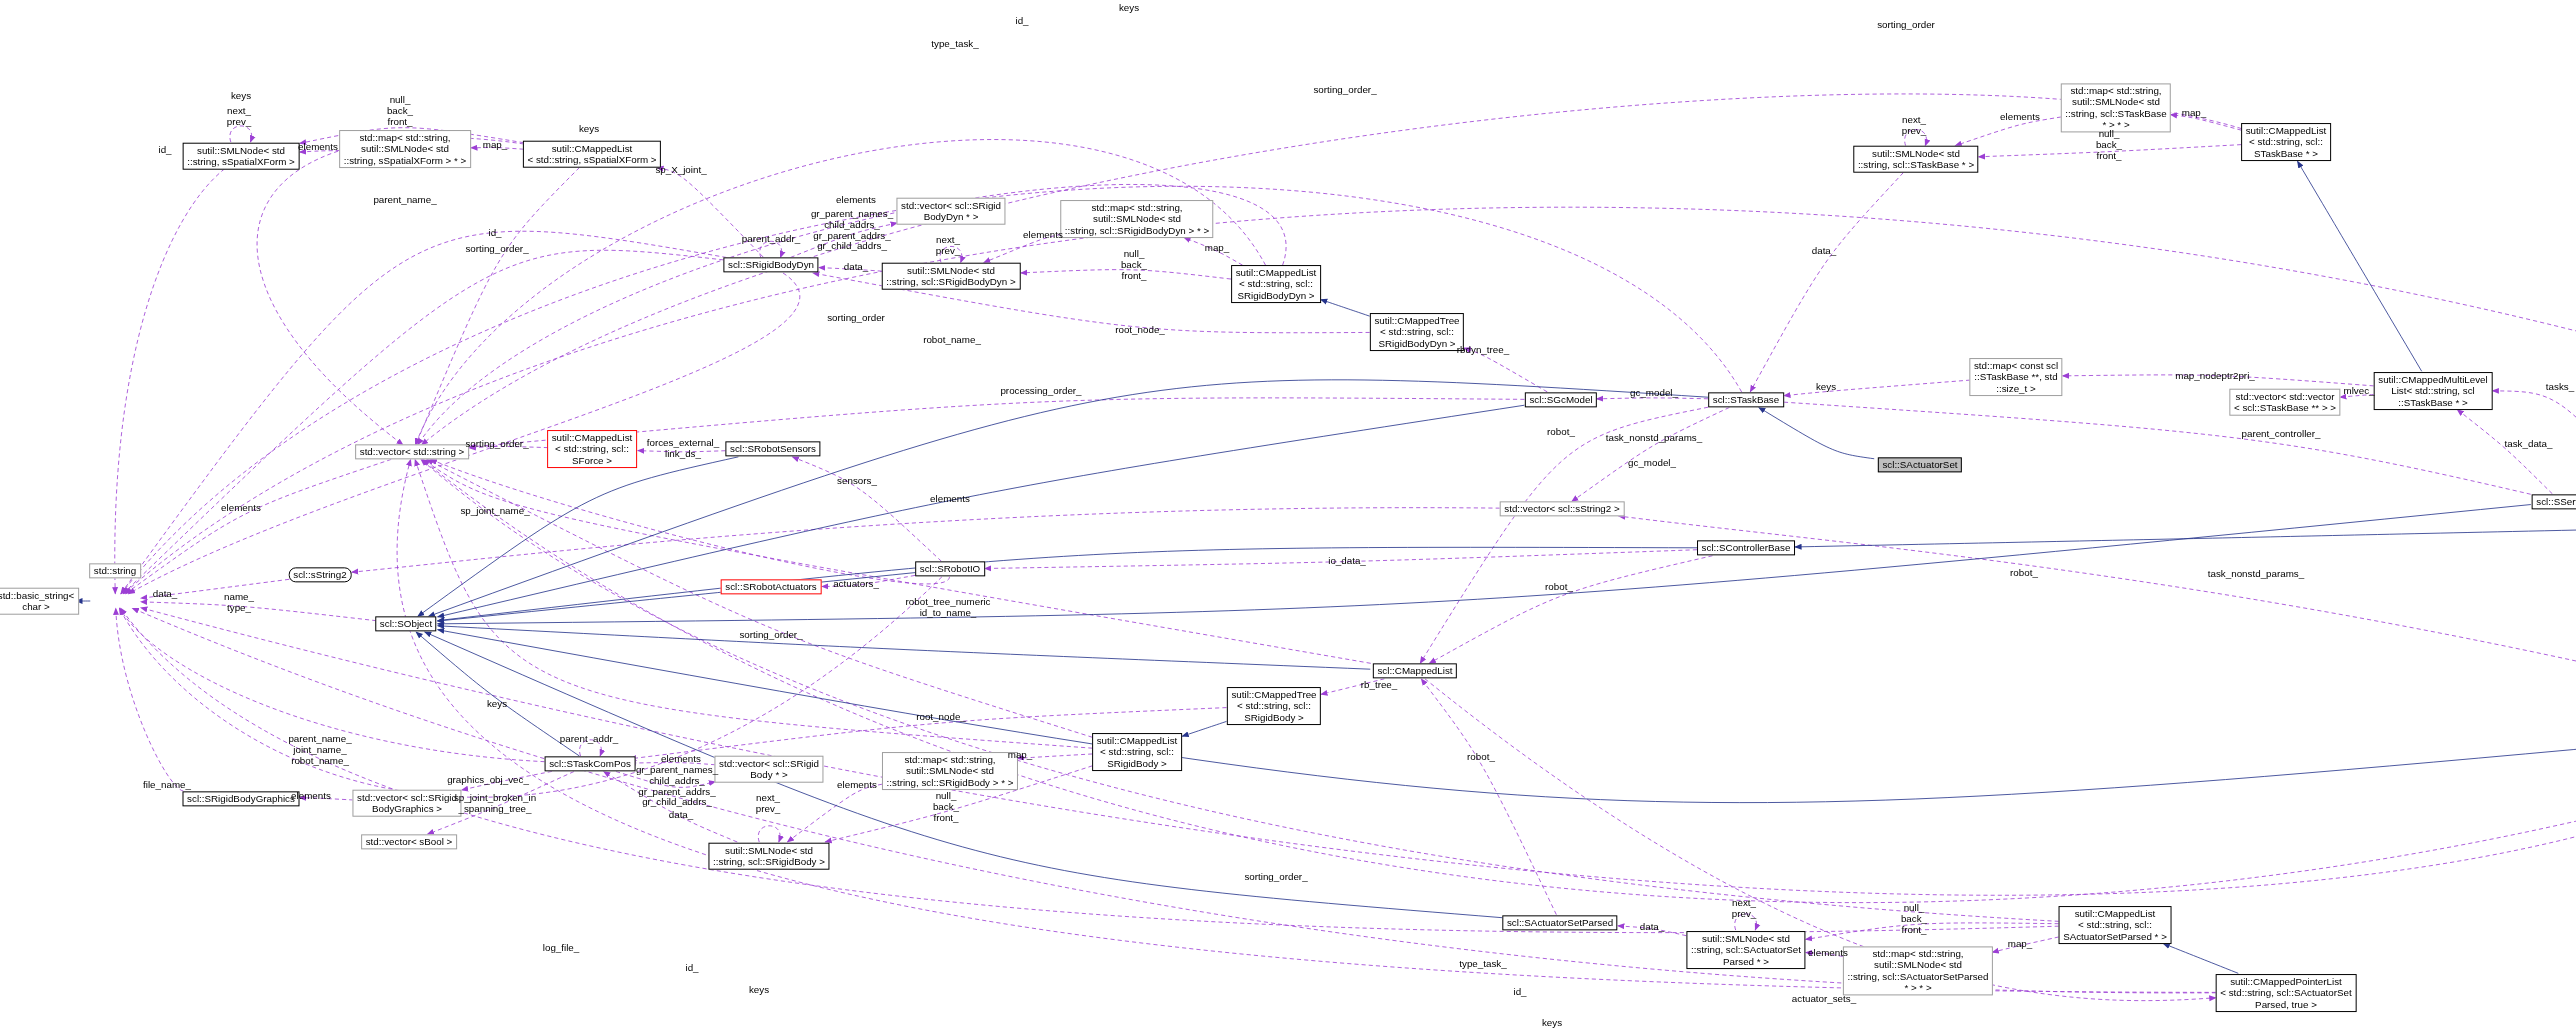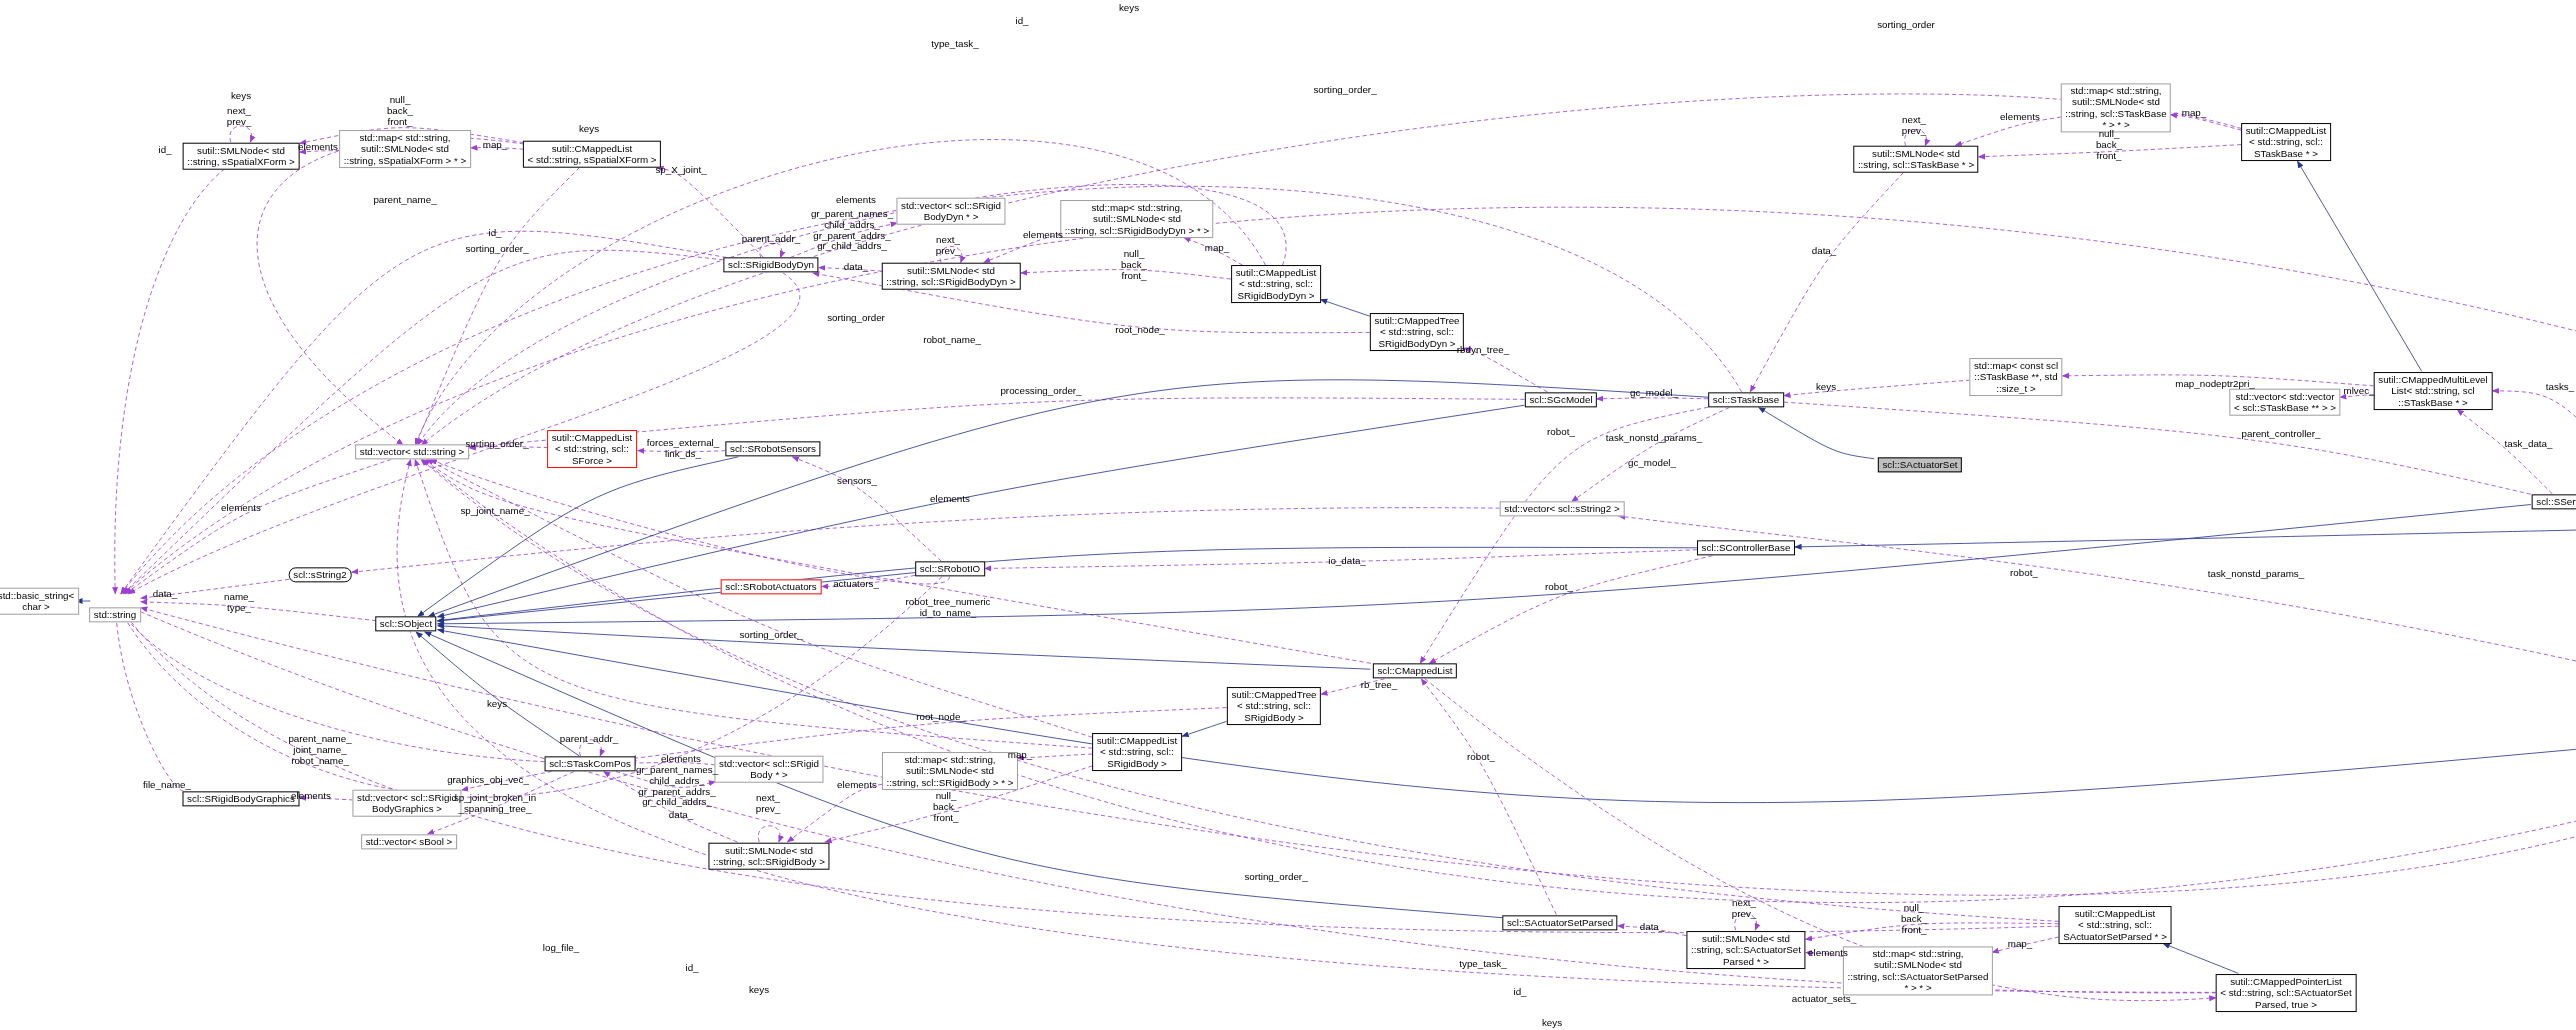--- a/index.html
+++ b/index.html
@@ -154,21 +154,21 @@
 BodyDyn * &gt;</div>
       <div class="node kind-class" title="scl::SRigidBodyDyn" style="left: 771px; top: 265px;">scl::SRigidBodyDyn</div>
       <div class="node kind-class" title="sutil::SMLNode&lt; std::string, scl::SRigidBodyDyn &gt;" style="left: 951px; top: 276px;">sutil::SMLNode&lt; std
 ::string, scl::SRigidBodyDyn &gt;</div>
       <div class="node kind-red" title="sutil::CMappedList&lt; std::string, scl::SForce &gt;" style="left: 592px; top: 449px;">sutil::CMappedList
 &lt; std::string, scl::
 SForce &gt;</div>
       <div class="node kind-template" title="std::vector&lt; std::string &gt;" style="left: 412px; top: 452px;">std::vector&lt; std::string &gt;</div>
       <div class="node kind-class" title="scl::SRobotSensors" style="left: 773px; top: 449px;">scl::SRobotSensors</div>
       <div class="node kind-class" title="scl::sString2" style="left: 320px; top: 575px; border-radius: 7px;">scl::sString2</div>
-      <div class="node kind-template" title="std::string" style="left: 115px; top: 615px;">std::string</div>
+      <div class="node kind-template" title="std::string" style="left: 115px; top: 571px;">std::string</div>
       <div class="node kind-template" title="std::basic_string&lt;char &gt;" style="left: 36px; top: 601px;">std::basic_string&lt;
 char &gt;</div>
       <div class="node kind-class" title="scl::SObject" style="left: 406px; top: 624px;">scl::SObject</div>
       <div class="node kind-class" title="scl::SRobotIO" style="left: 950px; top: 569px;">scl::SRobotIO</div>
       <div class="node kind-red" title="scl::SRobotActuators" style="left: 771px; top: 587px;">scl::SRobotActuators</div>
       <div class="node kind-class" title="scl::SRigidBody" style="left: 590px; top: 764px;">scl::STaskComPos</div>
       <div class="node kind-template" title="std::vector&lt; scl::SRigidBody * &gt;" style="left: 769px; top: 769px;">std::vector&lt; scl::SRigid
 Body * &gt;</div>
       <div class="node kind-template" title="std::map&lt; std::string,sutil::SMLNode&lt; std::string, scl::SRigidBody &gt; * &gt;" style="left: 950px; top: 771px;">std::map&lt; std::string,
 sutil::SMLNode&lt; std
@@ -316,21 +316,21 @@
 prev_</div>
       <div class="edge-label" style="left: 1217px; top: 248px;">map_</div>
       <div class="edge-label" style="left: 1134px; top: 265px;">null_
 back_
 front_</div>
       <div class="edge-label" style="left: 1140px; top: 330px;">root_node_</div>
       <div class="edge-label" style="left: 1483px; top: 350px;">rbdyn_tree_</div>
       <div class="edge-label" style="left: 1654px; top: 393px;">gc_model_</div>
       <div class="edge-label" style="left: 1824px; top: 251px;">data_</div>
       <div class="edge-label" style="left: 1826px; top: 387px;">keys</div>
-      <div class="edge-label" style="left: 2215px; top: 384px;">map_nodeptr2pri_</div>
+      <div class="edge-label" style="left: 2215px; top: 376px;">map_nodeptr2pri_</div>
       <div class="edge-label" style="left: 1561px; top: 432px;">robot_</div>
       <div class="edge-label" style="left: 1654px; top: 438px;">task_nonstd_params_</div>
       <div class="edge-label" style="left: 1652px; top: 463px;">gc_model_</div>
       <div class="edge-label" style="left: 1347px; top: 561px;">io_data_</div>
       <div class="edge-label" style="left: 1559px; top: 587px;">robot_</div>
       <div class="edge-label" style="left: 2024px; top: 573px;">robot_</div>
       <div class="edge-label" style="left: 1343px; top: 685px; margin-left: 36px;">rb_tree_</div>
       <div class="edge-label" style="left: 1481px; top: 757px;">robot_</div>
       <div class="edge-label" style="left: 1276px; top: 877px;">sorting_order_</div>
       <div class="edge-label" style="left: 1652px; top: 927px;">data_</div>

